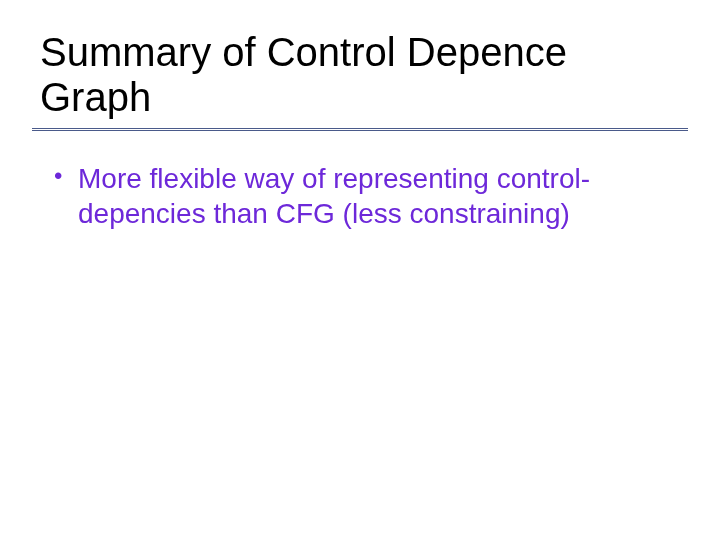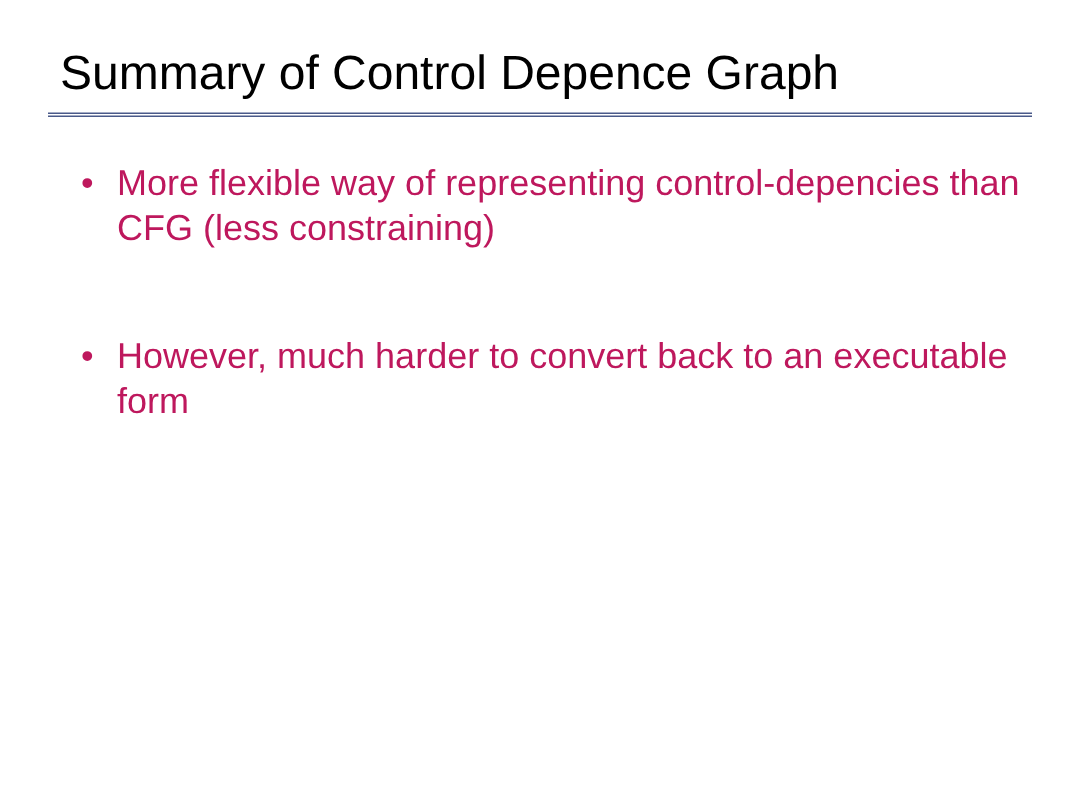--- a/index.html
+++ b/index.html
@@ -8,56 +8,55 @@
       height: 540px;
       background: #ffffff;
       font-family: Arial, Helvetica, sans-serif;
       color: #000000;
       position: relative;
     }
     .slide {
       padding: 30px 40px 40px 40px;
     }
     .title {
-      font-size: 32px;
+      font-size: 40px;
       font-weight: normal;
       color: #000000;
       margin-bottom: 8px;
       padding-left: 0;
     }
     .rule {
       border: none;
       border-top: 3px double #4a5a8a;
       margin-bottom: 30px;
       margin-left: -8px;
       margin-right: -8px;
     }
     .bullets {
       list-style: none;
       padding-left: 10px;
     }
     .bullets li {
       position: relative;
       padding-left: 28px;
-      font-size: 24px;
+      font-size: 28px;
       line-height: 1.25;
       margin-bottom: 55px;
-      color: #be185d;
+      color: #6d28d9;
     }
     .bullets li::before {
       content: "•";
       position: absolute;
       left: 4px;
       top: 0;
       font-size: 24px;
     }
   </style>
 </head>
 <body>
 
 <div class="slide">
   <h1 class="title">Summary of Control Depence Graph</h1>
   <hr class="rule">
   <ul class="bullets">
     <li>More flexible way of representing control-depencies than CFG (less constraining)</li>
-    <li>However, much harder to convert back to an executable form</li>
   </ul>
 </div>
 
 </body></html>

